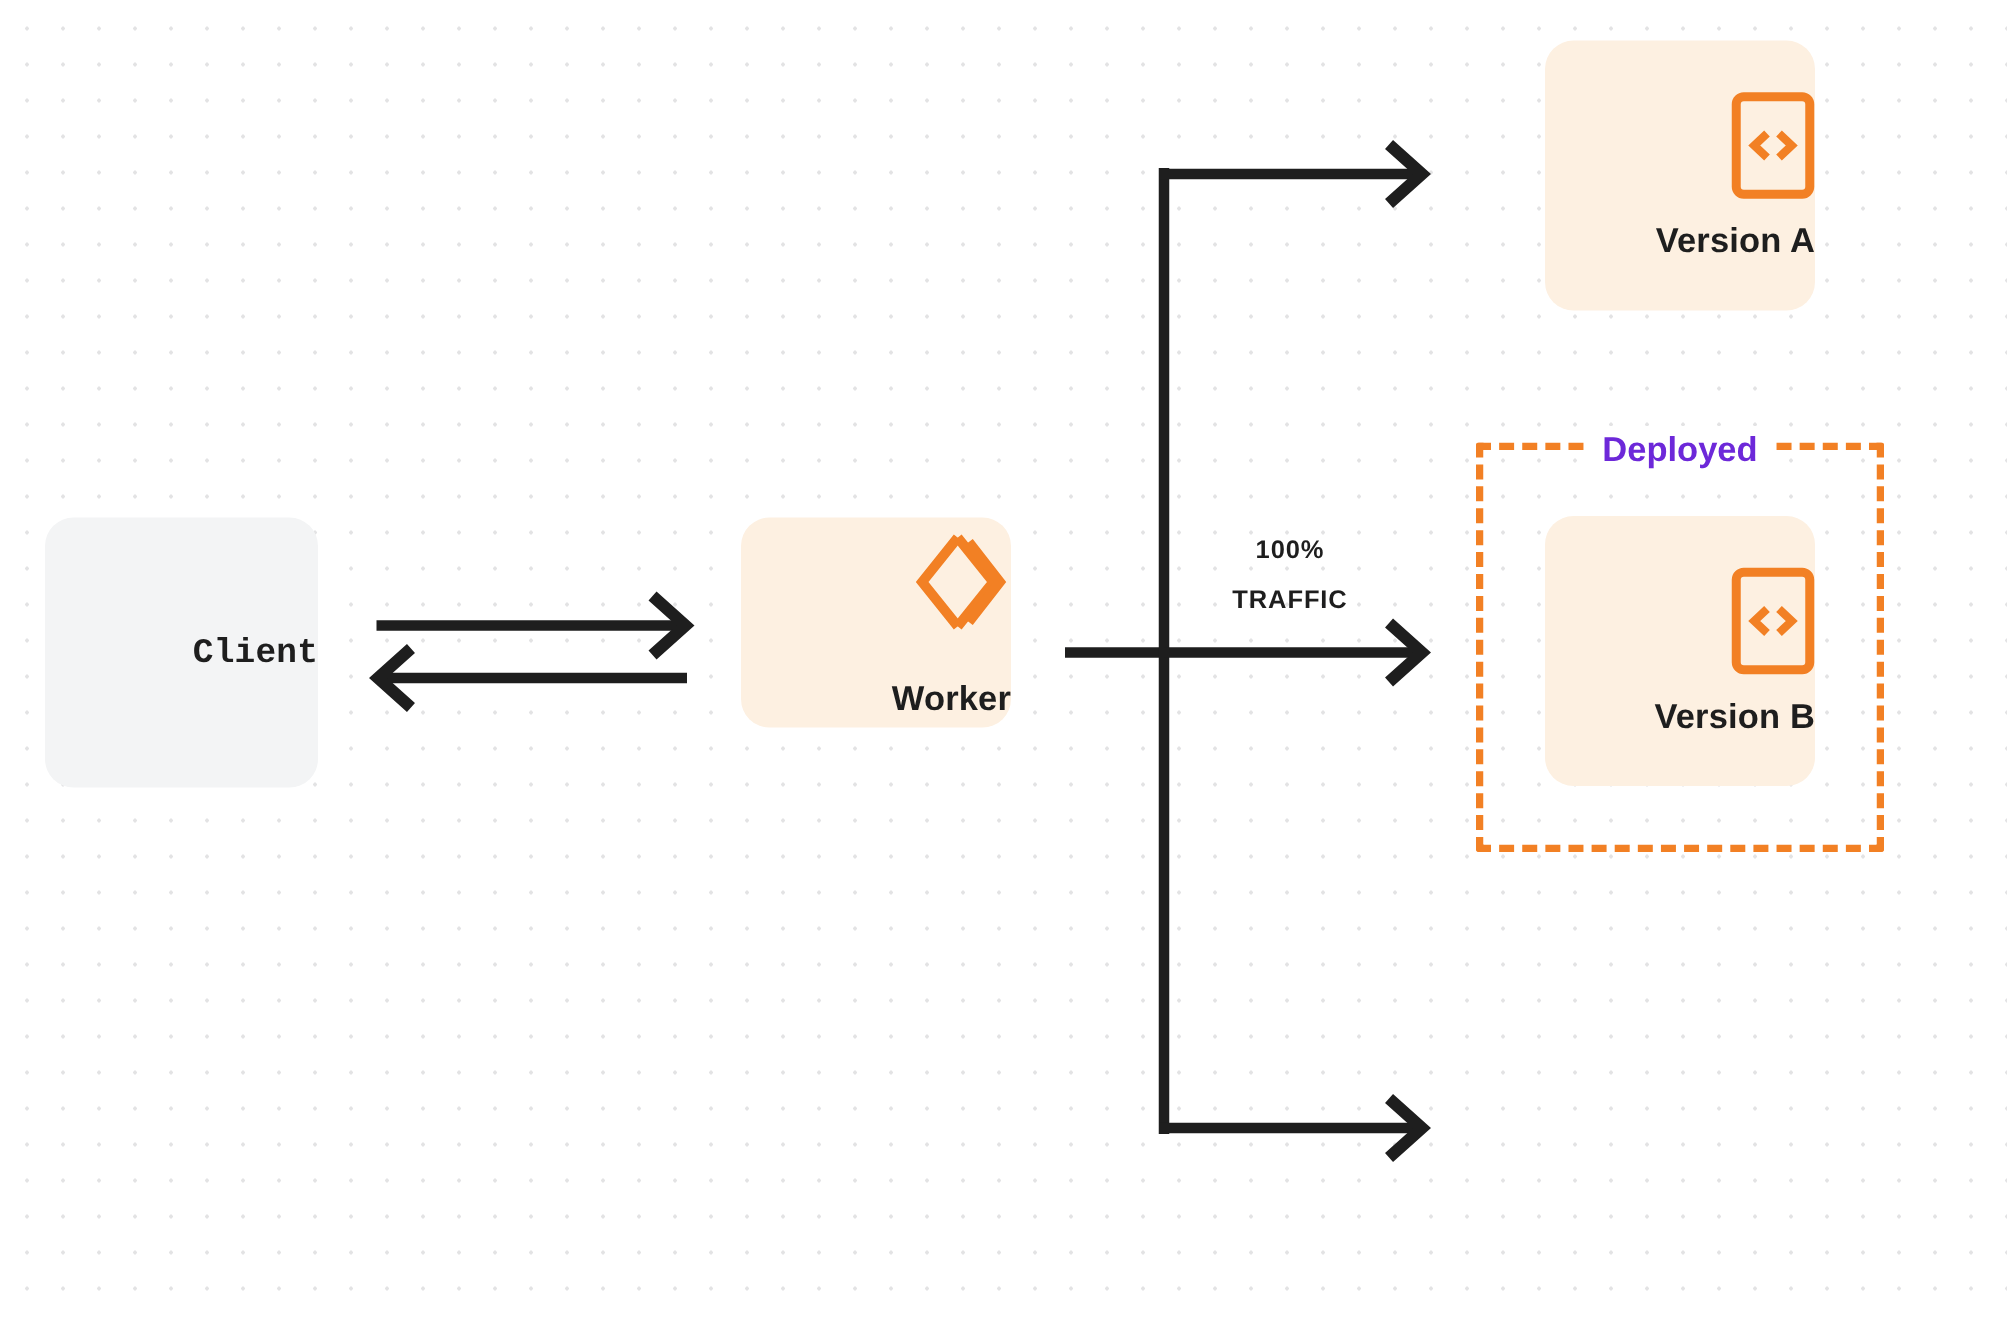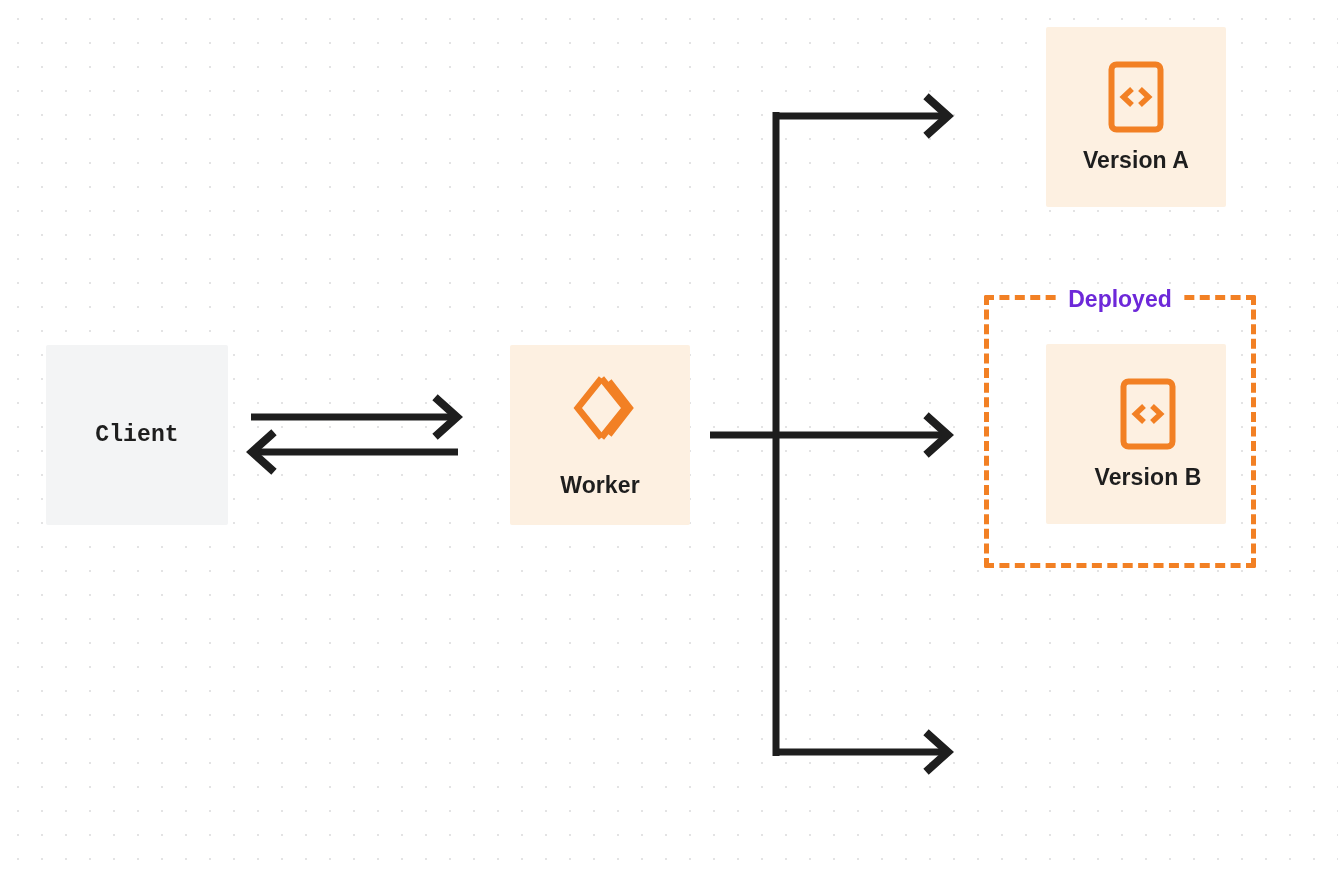--- a/index.html
+++ b/index.html
@@ -22,26 +22,25 @@
     background-color: #ffffff;
     background-image: radial-gradient(#e3e3e4 1.35px, transparent 1.4px);
     background-size: 24px 24px;
     background-position: 6px 7px;
   }
 
   
   .node {
     position: absolute;
     box-sizing: border-box;
-    border-radius: 2px;
+    border-radius: 19px;
     display: flex;
     flex-direction: column;
-    align-items: center;
+    align-items: flex-end;
     justify-content: center;
-    margin-left: 16px;
   }
 
   .node-label {
     font-weight: bold;
     color: #1e1e1e;
     letter-spacing: 0.1px;
     white-space: nowrap;
   }
 
   
@@ -55,21 +54,21 @@
   #client-node .node-label {
     font-size: 23px;
     font-family: Liberation Mono, monospace;
   }
 
   
   #worker-node {
     left: 494px;
     top: 345px;
     width: 180px;
-    height: 180px;
+    height: 140px;
     background-color: #fdf0e1;
     gap: 13px;
   }
   #worker-node .node-label {
     font-size: 23px;
     margin-top: 14px;
   }
   .worker-icon {
     width: 74px;
     height: 74px;
@@ -211,20 +210,24 @@
 
         <path d="M 52 10 L 20 50 L 52 90" fill="none" stroke="#f28024" stroke-width="9" stroke-linecap="butt" stroke-linejoin="miter"></path>
         <path d="M 52 10 L 84 50 L 52 90" fill="none" stroke="#f28024" stroke-width="9" stroke-linecap="butt" stroke-linejoin="miter"></path>
 
         <path d="M 62 14 L 90 50 L 62 86" fill="none" stroke="#f28024" stroke-width="9" stroke-linecap="butt" stroke-linejoin="miter"></path>
       </svg>
     </span>
     <span class="node-label">Worker</span>
   </div>
 
+  <div id="traffic-label">
+    <div>100%</div>
+    <div>TRAFFIC</div>
+  </div>
 
   <div id="deployed-group">
     <span id="deployed-label">Deployed</span>
   </div>
 
   <div class="node version-node" id="version-a-node">
     <span>
       <svg class="code-icon" viewBox="0 0 56 72" aria-hidden="true">
         <rect x="3.5" y="3.5" width="49" height="65" rx="5" ry="5" fill="none" stroke="#f28024" stroke-width="6"></rect>
         <path d="M 24 28 L 15.5 36 L 24 44" fill="none" stroke="#f28024" stroke-width="5.5" stroke-linecap="butt" stroke-linejoin="miter"></path>

